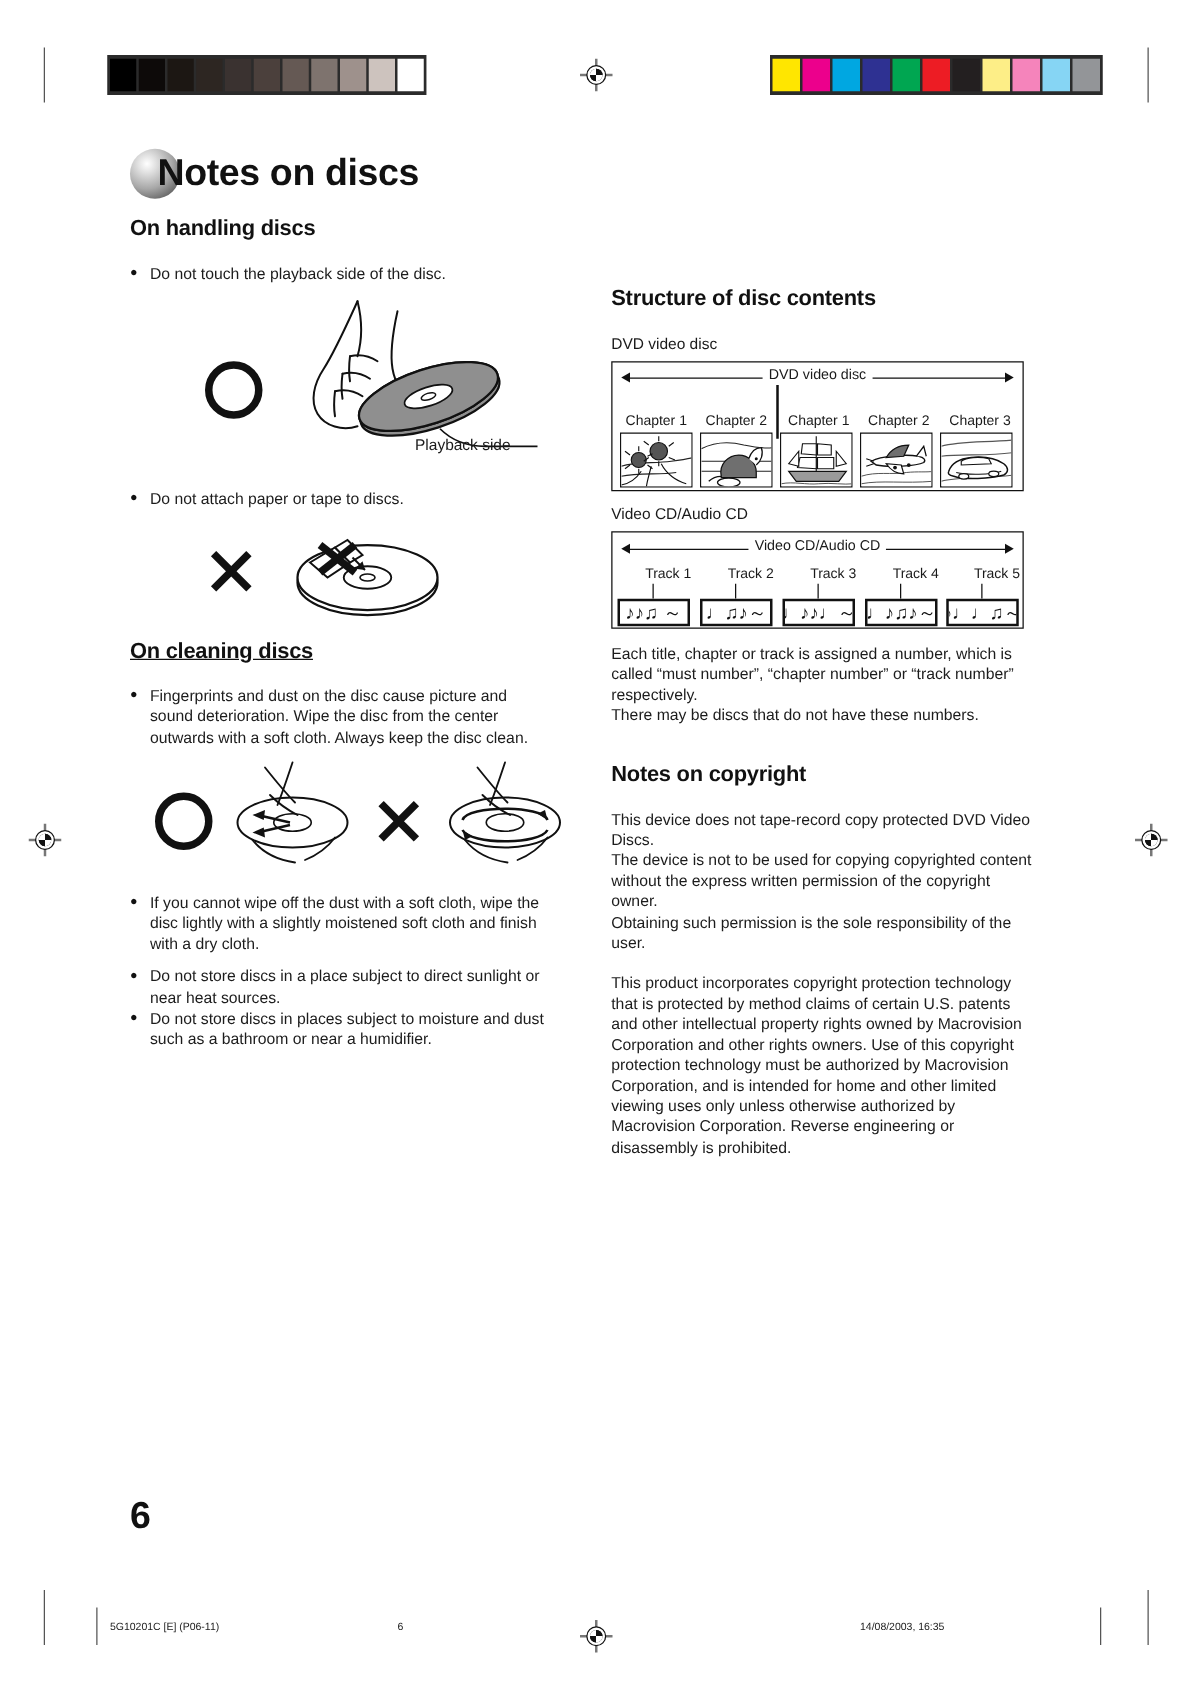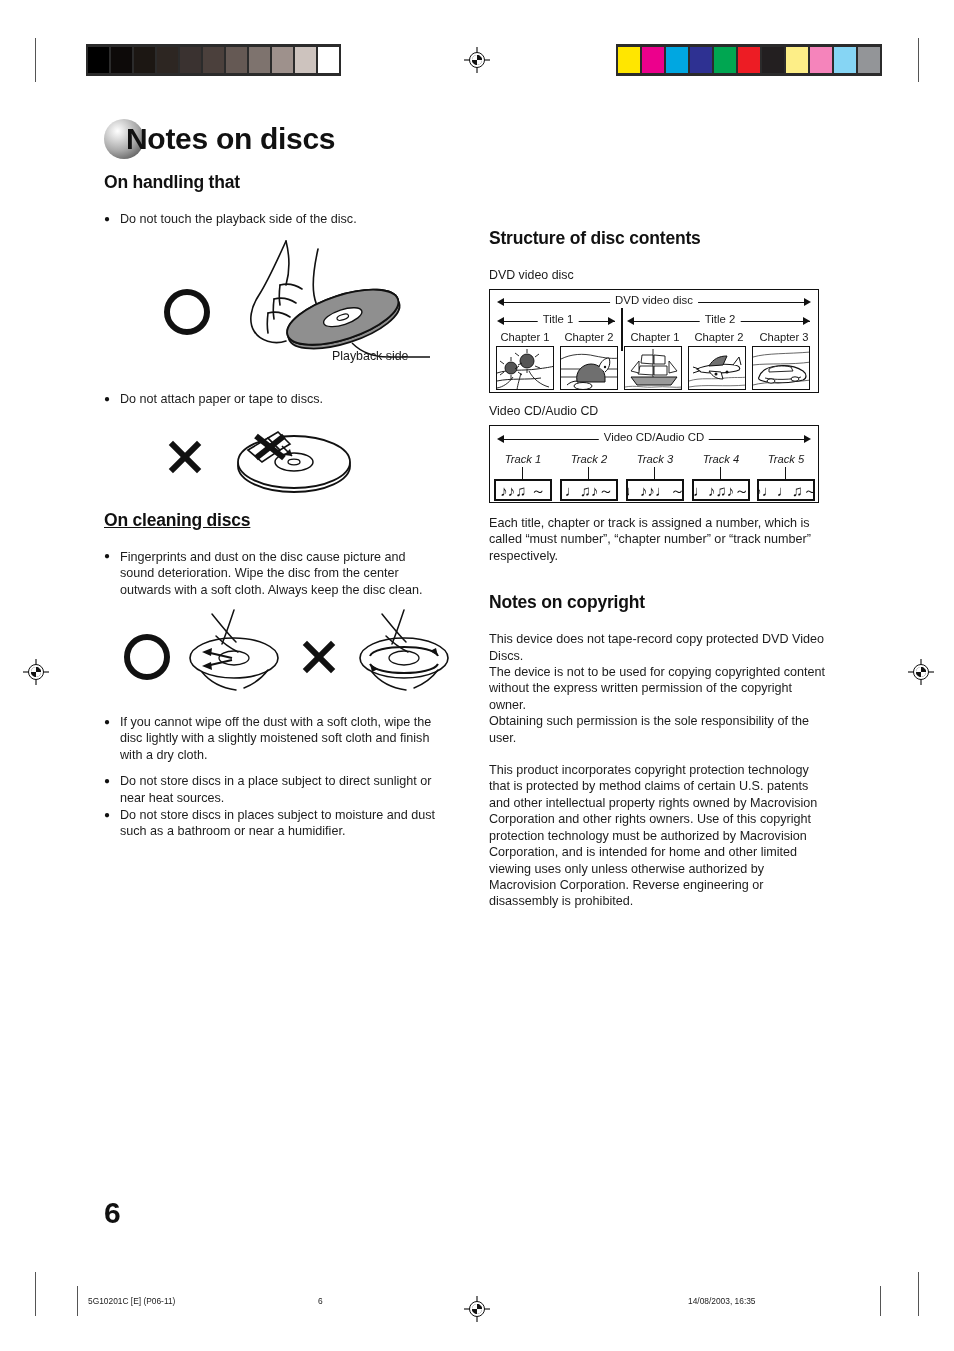--- a/index.html
+++ b/index.html
@@ -113,21 +113,21 @@
 
   .chapter-label {
     position:absolute; font-size:11.2px; line-height:14px; text-align:center; white-space:nowrap;
   }
 
   .thumb {
     position:absolute; border:1.6px solid #111; background:#fff; overflow:hidden;
   }
 
   .cd-diagram { width:330px; height:78px; }
-  .track-label { position:absolute; font-size:11.2px; line-height:14px; text-align:center; white-space:nowrap;font-style:italic; }
+  .track-label { position:absolute; font-size:11.2px; line-height:14px; text-align:right; white-space:nowrap; }
   .track-stem { position:absolute; width:1.4px; background:#111; }
   .track-box {
     position:absolute; border:2.2px solid #111; background:#fff;
     font-size:15px; line-height:1; display:flex; align-items:center; justify-content:center;
     letter-spacing:0px; color:#111; overflow:hidden; white-space:nowrap;
   }
 
   
   .page-num {
     position:absolute; left:104px; top:1196px;
@@ -209,21 +209,21 @@
 
     <h1 class="doc-title">
       <span class="title-sphere"></span>
       <span class="t">Notes on discs</span>
     </h1>
 
     <div class="cols">
 
       <div class="col">
 
-        <h2 class="sec">On handling that</h2>
+        <h2 class="sec">On handling discs</h2>
 
         <ul class="bullets">
           <li>Do not touch the playback side of the disc.</li>
         </ul>
 
         <div class="illo" style="height:140px;">
           <div class="ok-mark" style="position:absolute;left:60px;top:52px;"></div>
           <svg width="230" height="140" viewBox="0 0 230 140" style="position:absolute;left:120px;top:0;">
             <g fill="none" stroke="#111" stroke-width="1.6" stroke-linecap="round" stroke-linejoin="round">
 
@@ -345,31 +345,20 @@
 
         <div class="diagram dvd-diagram">
 
           <div class="span-row" style="margin-top:4px;">
             <div class="span-line" style="left:10px;right:10px;"></div>
             <div class="arrow-l" style="left:7px;"></div>
             <div class="arrow-r" style="right:7px;"></div>
             <div class="span-label">DVD video disc</div>
           </div>
 
-          <div class="span-row" style="margin-top:2px;">
-            <div class="span-line" style="left:10px;width:115px;"></div>
-            <div class="arrow-l" style="left:7px;"></div>
-            <div class="arrow-r" style="left:118px;"></div>
-            <div class="span-label" style="left:68px;">Title 1</div>
-
-            <div class="span-line" style="left:140px;width:180px;"></div>
-            <div class="arrow-l" style="left:137px;"></div>
-            <div class="arrow-r" style="left:313px;"></div>
-            <div class="span-label" style="left:230px;">Title 2</div>
-          </div>
 
           <div class="divider-v" style="left:131px;top:18px;height:43px;"></div>
 
           <div class="chapter-label" style="left:4px;top:40px;width:62px;">Chapter 1</div>
           <div class="chapter-label" style="left:68px;top:40px;width:62px;">Chapter 2</div>
           <div class="chapter-label" style="left:134px;top:40px;width:62px;">Chapter 1</div>
           <div class="chapter-label" style="left:198px;top:40px;width:62px;">Chapter 2</div>
           <div class="chapter-label" style="left:263px;top:40px;width:62px;">Chapter 3</div>
 
           <div class="thumb" style="left:6px;top:56px;width:58px;height:44px;">
@@ -483,20 +472,21 @@
           <div class="track-stem" style="left:295px;top:41px;height:12px;"></div>
 
           <div class="track-box" style="left:4px;top:53px;width:58px;height:22px;">♪♪♫  ～</div>
           <div class="track-box" style="left:70px;top:53px;width:58px;height:22px;">♩♫♪～</div>
           <div class="track-box" style="left:136px;top:53px;width:58px;height:22px;">♩♪♪♩～</div>
           <div class="track-box" style="left:202px;top:53px;width:58px;height:22px;">♩♪♫♪～</div>
           <div class="track-box" style="left:267px;top:53px;width:58px;height:22px;">♪♩♩♫～</div>
         </div>
 
         <p class="body" style="margin-top:12px;margin-bottom:0;">Each title, chapter or track is assigned a number, which is called “must number”, “chapter number” or “track number” respectively.</p>
+        <p class="body" style="margin-bottom:0;">There may be discs that do not have these numbers.</p>
 
         <h2 class="sec" style="margin-top:28px;margin-bottom:18px;">Notes on copyright</h2>
 
         <p class="body" style="margin-bottom:16px;white-space:pre-line;">This device does not tape-record copy protected DVD Video Discs.
 The device is not to be used for copying copyrighted content without the express written permission of the copyright owner.
 Obtaining such permission is the sole responsibility of the user.</p>
         <p class="body">This product incorporates copyright protection technology that is protected by method claims of certain U.S. patents and other intellectual property rights owned by Macrovision Corporation and other rights owners. Use of this copyright protection technology must be authorized by Macrovision Corporation, and is intended for home and other limited viewing uses only unless otherwise authorized by Macrovision Corporation. Reverse engineering or disassembly is prohibited.</p>
 
       </div>
     </div>

